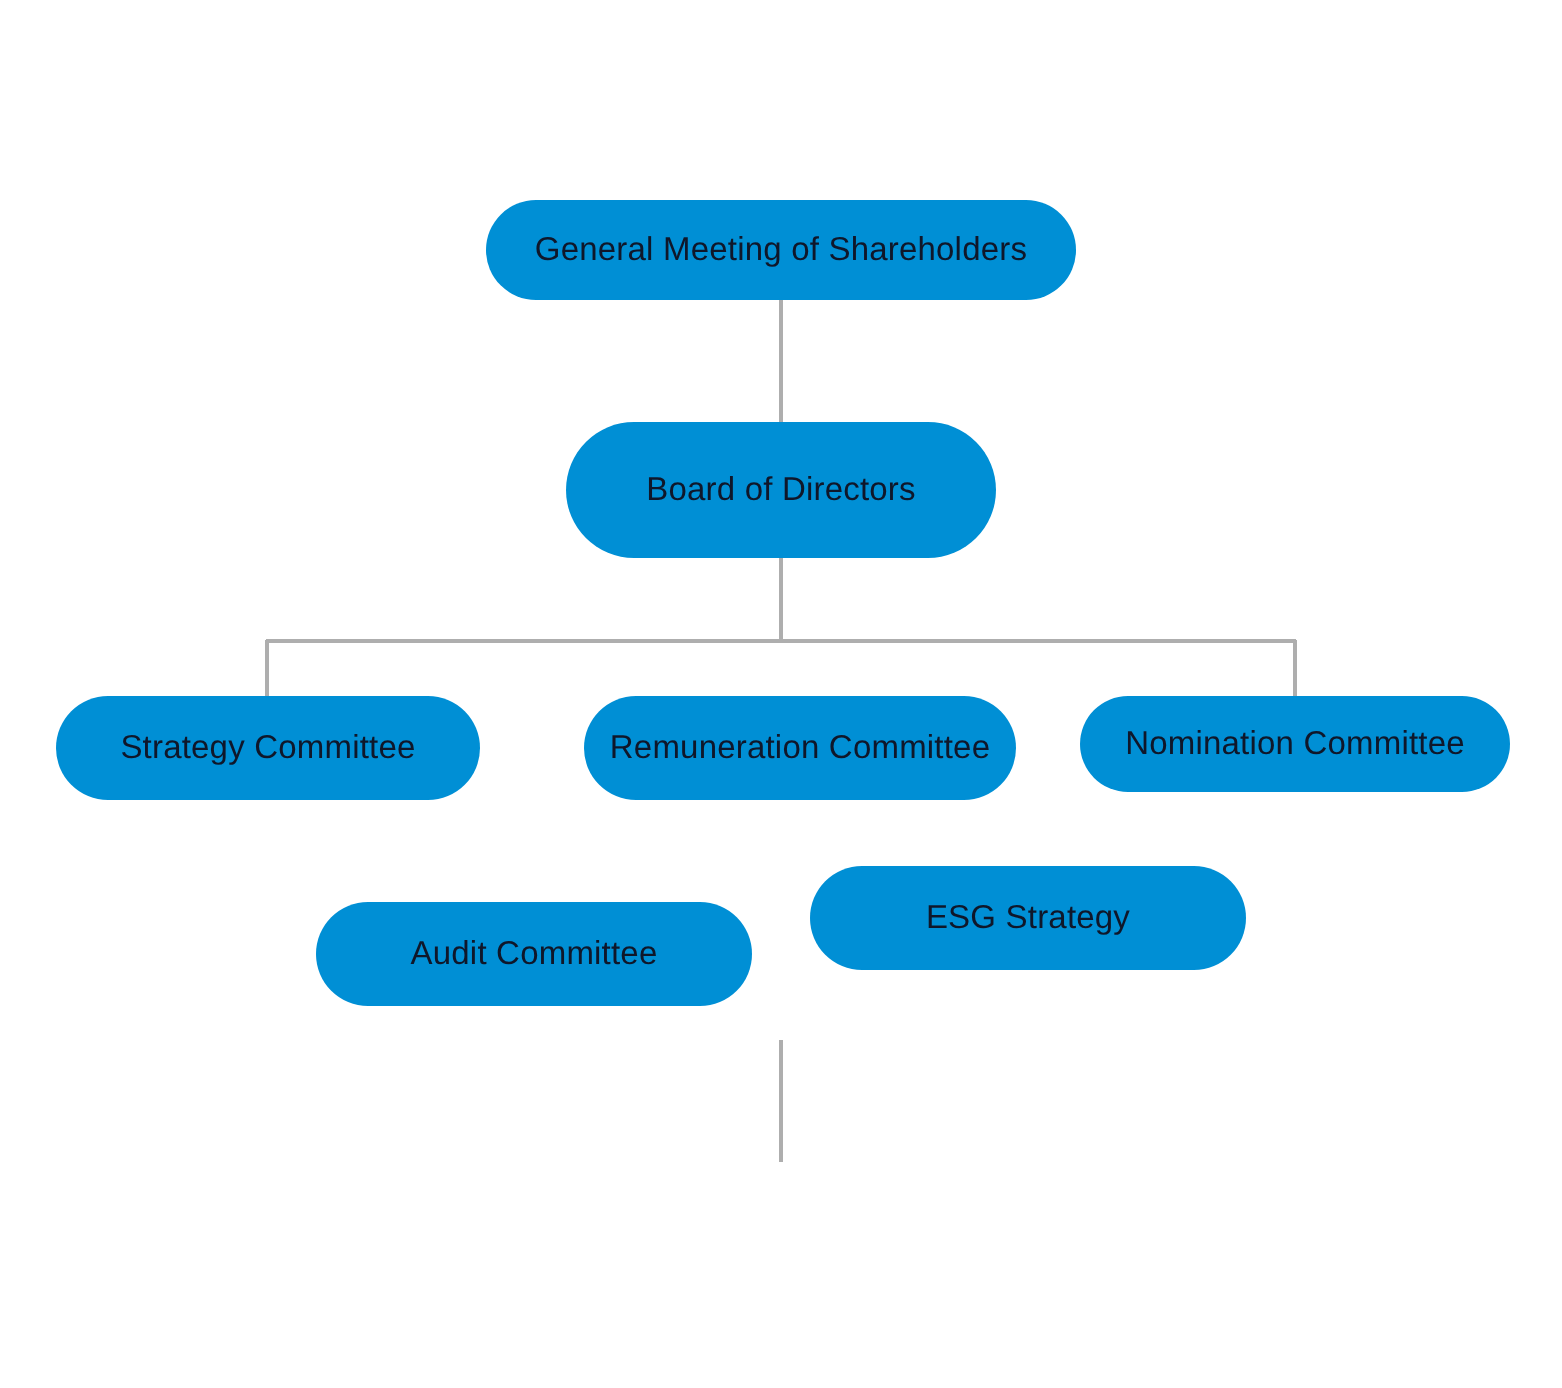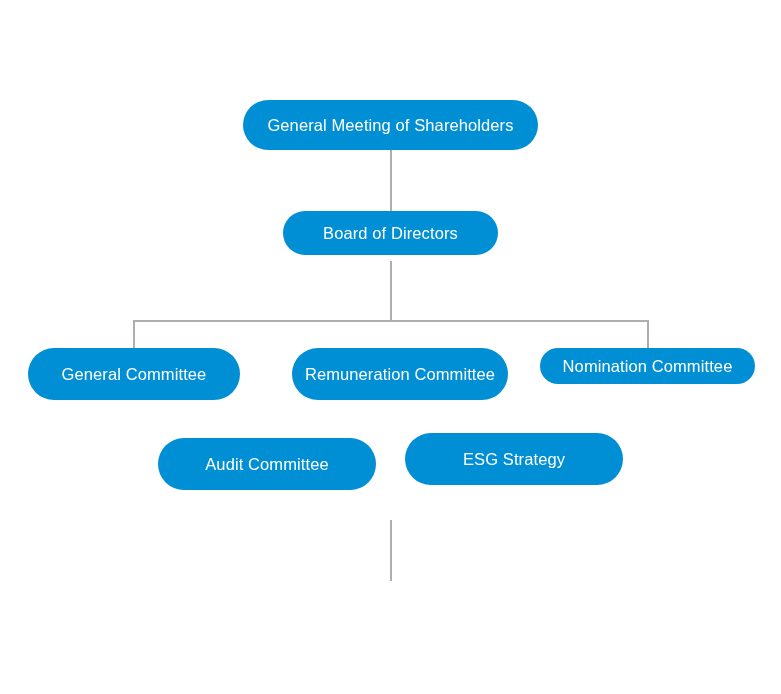--- a/index.html
+++ b/index.html
@@ -27,63 +27,63 @@
     pointer-events: none;
   }
   .node {
     position: absolute;
     box-sizing: border-box;
     display: flex;
     align-items: center;
     justify-content: center;
     border-radius: 999px;
     background: #008fd5;
-    color: #ffffff;
+    color: #0f172a;
     text-align: center;
     line-height: 1.15;
     white-space: nowrap;
     letter-spacing: 0.1px;
     -webkit-font-smoothing: antialiased;
   }
   .node-label {
     display: block;
     padding: 0 14px;
   }
 
   
   .n-shareholders {
     left: 243px; top: 100px;
     width: 295px; height: 50px;
     font-size: 16.5px;
   }
   
   .n-board {
     left: 283px; top: 211px;
-    width: 215px; height: 44px;
+    width: 215px; height: 68px;
     font-size: 16.5px;
   }
   
   .n-strategy {
     left: 28px; top: 348px;
     width: 212px; height: 52px;
     font-size: 16.5px;
   }
   .n-remuneration {
     left: 292px; top: 348px;
     width: 216px; height: 52px;
     font-size: 16.5px;
   }
   .n-nomination {
     left: 540px; top: 348px;
-    width: 215px; height: 36px;
+    width: 215px; height: 48px;
     font-size: 16.5px;
   }
   
   .n-audit {
-    left: 158px; top: 438px;
+    left: 158px; top: 451px;
     width: 218px; height: 52px;
     font-size: 16.5px;
   }
   .n-esg {
     left: 405px; top: 433px;
     width: 218px; height: 52px;
     font-size: 16.5px;
   }
   
   .n-management {
@@ -116,21 +116,21 @@
 
   <div class="node n-shareholders">
     <span class="node-label">General Meeting of Shareholders</span>
   </div>
 
   <div class="node n-board">
     <span class="node-label">Board of Directors</span>
   </div>
 
   <div class="node n-strategy">
-    <span class="node-label">General Committee</span>
+    <span class="node-label">Strategy Committee</span>
   </div>
 
   <div class="node n-remuneration">
     <span class="node-label">Remuneration Committee</span>
   </div>
 
   <div class="node n-nomination">
     <span class="node-label">Nomination Committee</span>
   </div>
 

